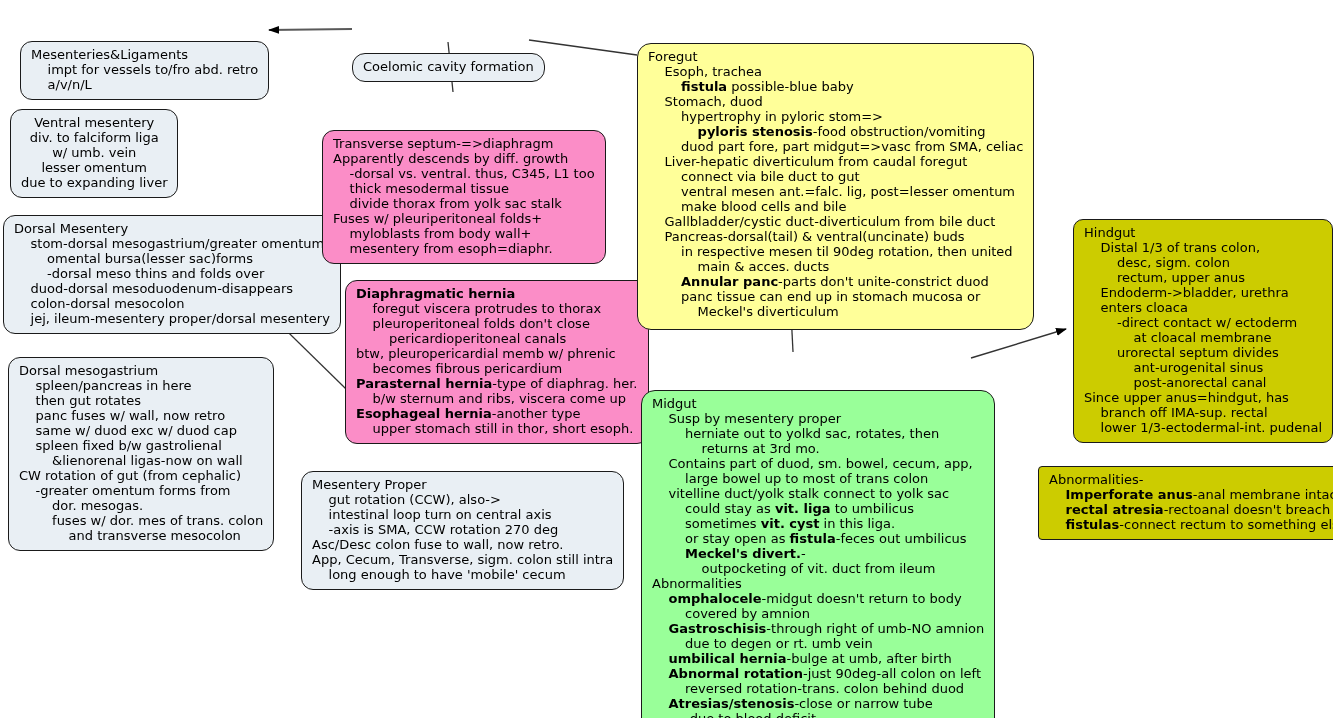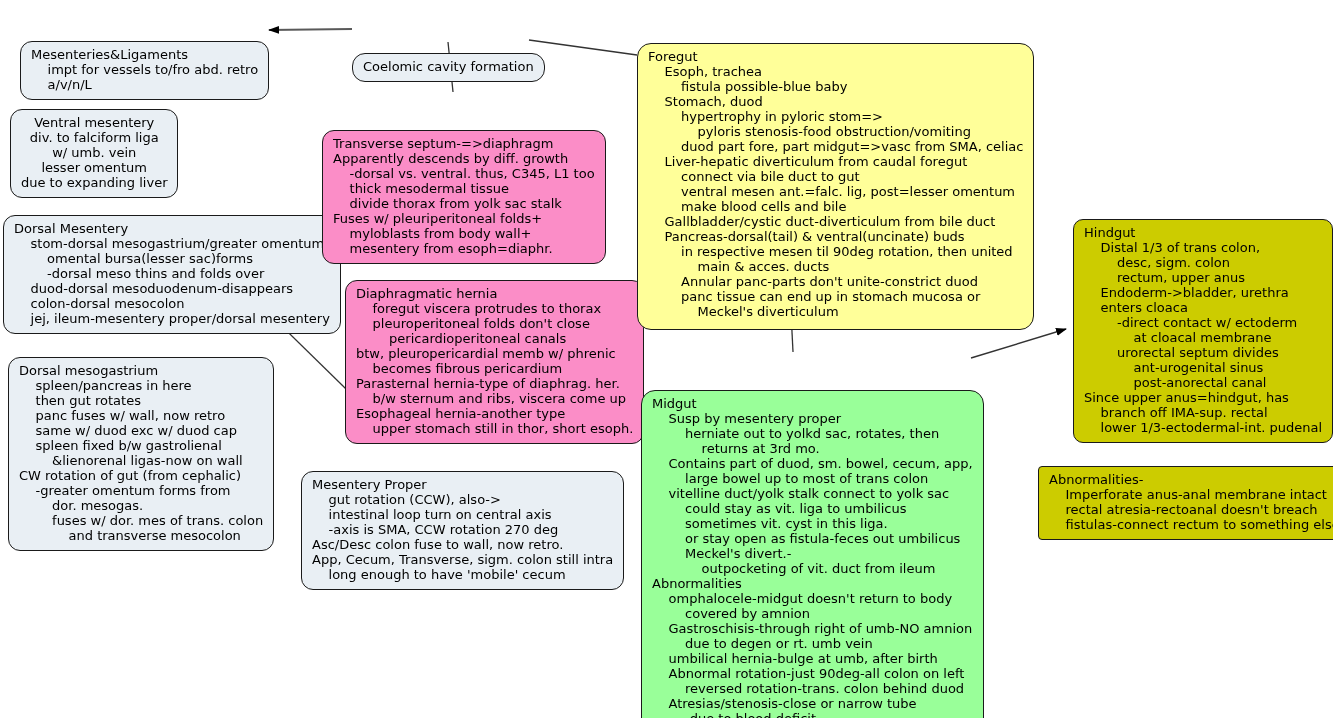--- a/index.html
+++ b/index.html
@@ -29,21 +29,21 @@
     border: 1.4px solid #1a1a1a;
     padding: 5px 10px 7px 10px;
     font-size: 13px;
     line-height: 15px;
     color: #000000;
     width: max-content;
     white-space: pre;
     margin-top: 38px;
   }
   .line { white-space: pre; }
-  .bold { font-weight: normal; }
+  .bold { font-weight: bold; }
 </style>
 </head>
 <body>
 
 <div id="stage">
   <svg id="connector-layer" width="1333" height="718" viewBox="0 0 1333 718" xmlns="http://www.w3.org/2000/svg">
     <defs>
       <marker id="arrowhead" markerWidth="12" markerHeight="9" refX="10" refY="4" orient="auto" markerUnits="userSpaceOnUse">
         <path d="M0,0 L11,4 L0,8 Z" fill="#000000"></path>
       </marker>

